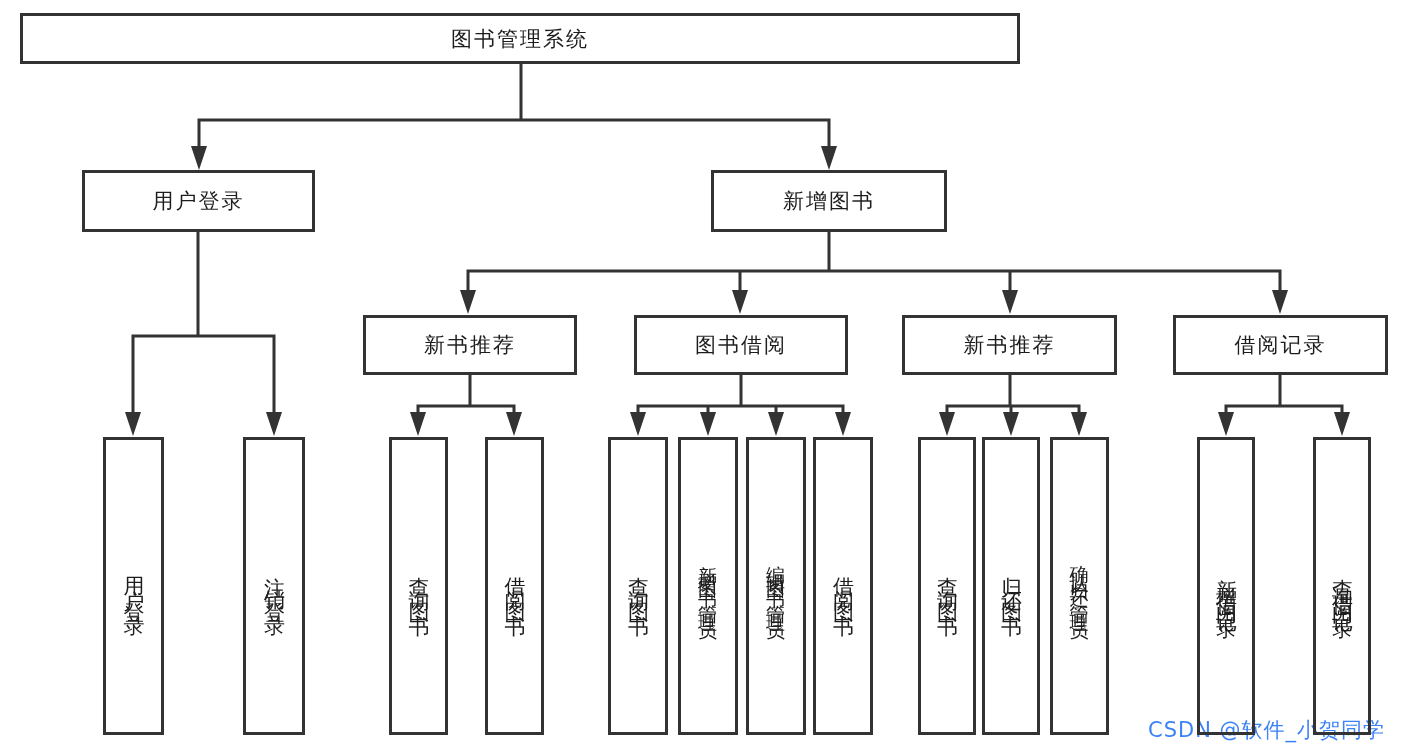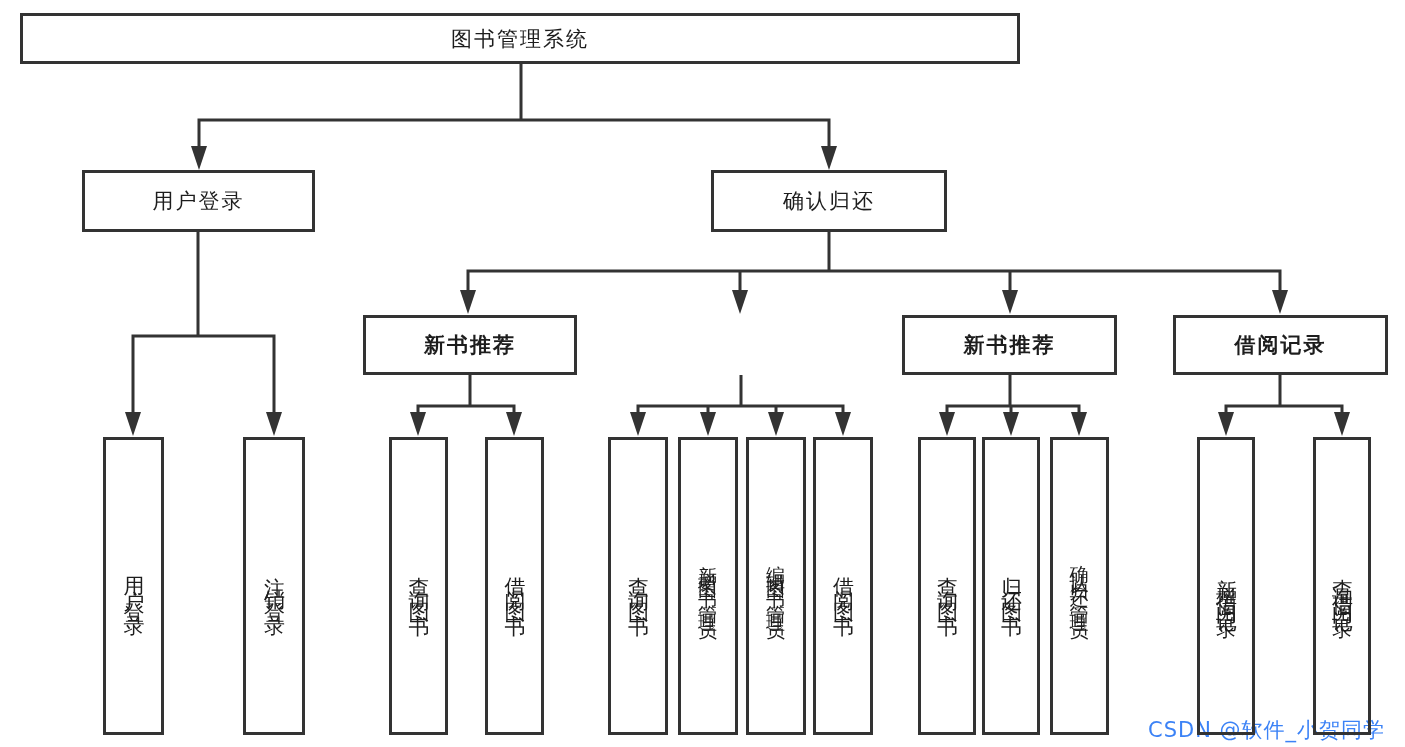--- a/index.html
+++ b/index.html
@@ -23,21 +23,21 @@
     white-space:nowrap; line-height:1;
   }
   .v-short { font-size:21px; letter-spacing:13px; }
   .v-med   { font-size:21px; letter-spacing:8px;  }
   .v-long  { font-size:19px; letter-spacing:8px;  }
 
   
   .n-root   { left:20px;  top:13px;  width:1000px; height:51px; }
   .n-login  { left:82px;  top:170px; width:233px;  height:62px; }
   .n-mgmt   { left:711px; top:170px; width:236px;  height:62px; }
-  .lvl3     { top:315px; height:60px;font-weight:bold; }
+  .lvl3     { top:315px; height:60px; }
   .n-rec    { left:363px;  width:214px; }
   .n-borrow { left:634px;  width:214px; }
   .n-cur    { left:902px;  width:215px; }
   .n-hist   { left:1173px; width:215px; }
   .leaf     { top:437px; height:298px; }
   .l-a1 { left:103px;  width:61px; }
   .l-a2 { left:243px;  width:62px; }
   .l-b1 { left:389px;  width:59px; }
   .l-b2 { left:485px;  width:59px; }
   .l-c1 { left:608px;  width:60px; }
@@ -112,25 +112,28 @@
   </svg>
 
   <div class="box n-root">
     <span class="h-label">图书管理系统</span>
   </div>
 
   <div class="box n-login">
     <span class="h-label">用户登录</span>
   </div>
   <div class="box n-mgmt">
-    <span class="h-label">确认归还</span>
+    <span class="h-label">新增图书</span>
   </div>
 
   <div class="box lvl3 n-rec">
     <span class="h-label">新书推荐</span>
+  </div>
+  <div class="box lvl3 n-borrow">
+    <span class="h-label">图书借阅</span>
   </div>
   <div class="box lvl3 n-cur">
     <span class="h-label">新书推荐</span>
   </div>
   <div class="box lvl3 n-hist">
     <span class="h-label">借阅记录</span>
   </div>
 
   <div class="box leaf l-a1">
     <span class="v-label v-short">用户登录</span>

